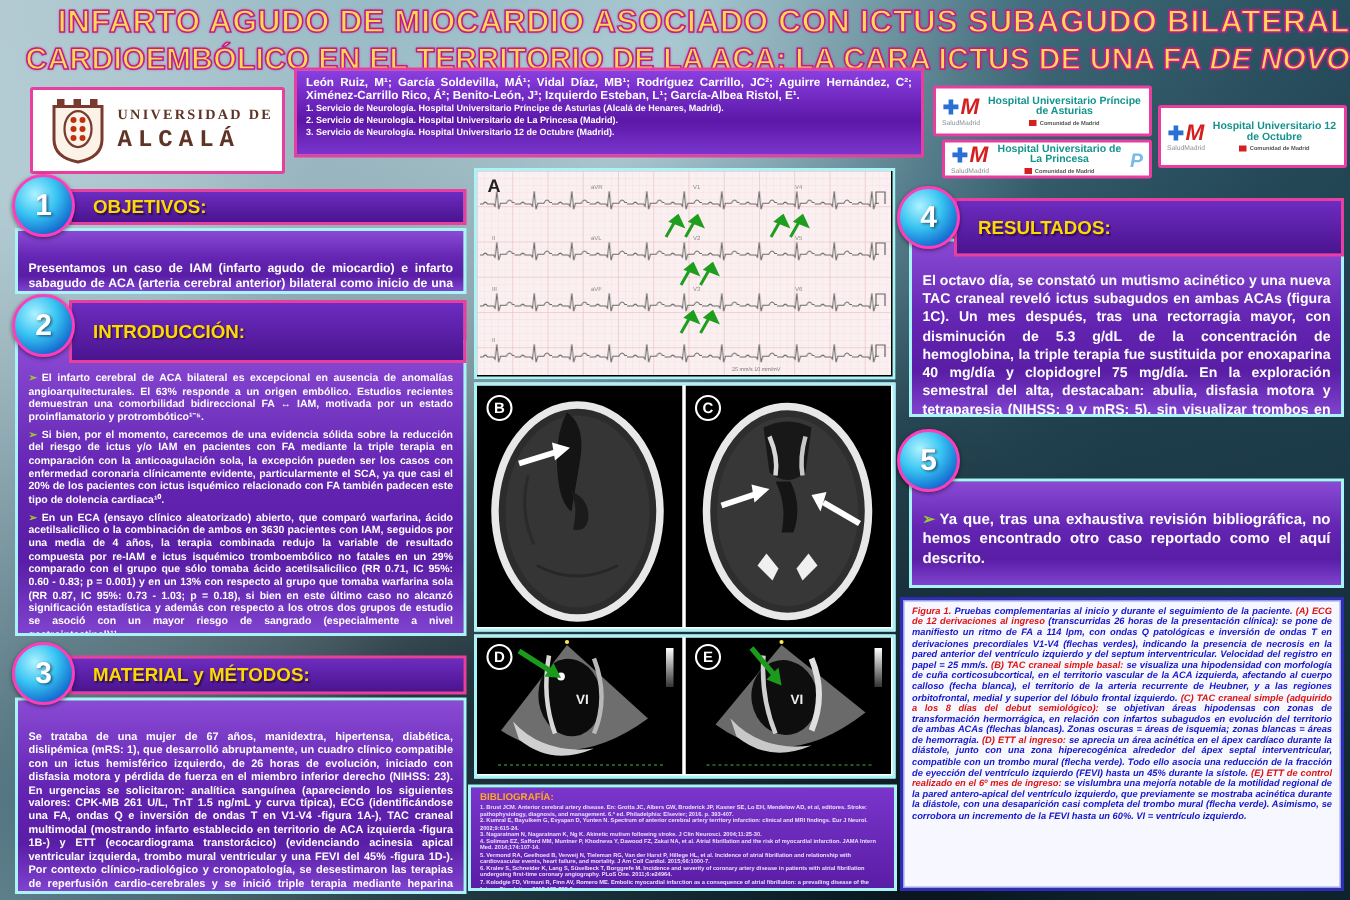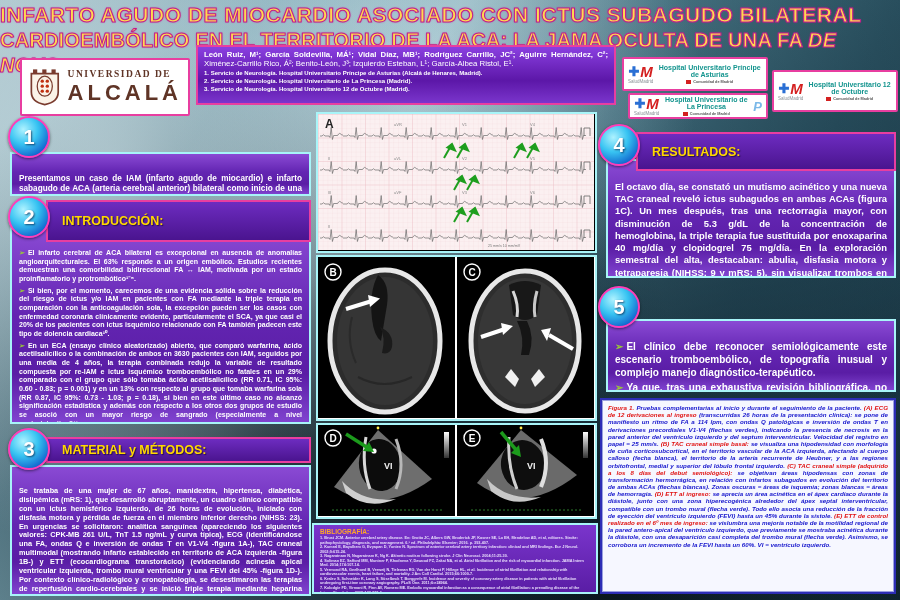--- a/index.html
+++ b/index.html
@@ -9,36 +9,36 @@
     background:
       radial-gradient(circle at 12% 28%, rgba(225,238,242,.55), transparent 42%),
       radial-gradient(circle at 48% 12%, rgba(205,228,236,.5), transparent 38%),
       radial-gradient(circle at 86% 40%, rgba(25,55,70,.5), transparent 45%),
       radial-gradient(circle at 30% 78%, rgba(8,22,30,.85), transparent 55%),
       radial-gradient(circle at 68% 95%, rgba(4,12,18,.9), transparent 50%),
       linear-gradient(118deg,#a3bec6 0%,#74a0ae 22%,#8db2bc 38%,#4d7b8a 55%,#2b5261 74%,#122b36 100%);
   }
   .abs{position:absolute;}
   
-  .title{left:0;top:2px;width:900px;text-align:left;font-weight:bold;
+  .title{left:0;top:2px;width:900px;text-align:right;font-weight:bold;
     color:#ffd94f;-webkit-text-stroke:1px #c21d8c;text-shadow:0 0 2px #c21d8c;line-height:1.25;}
   .title .t1{font-size:21px;letter-spacing:.5px;}
   .title .t2{font-size:20px;letter-spacing:.2px;}
   .title .it{font-style:italic;}
   
   .box-pink{background:#fff;border:2px solid #e83ea0;border-radius:2px;justify-content:flex-end;}
   .uah{left:20px;top:58px;width:170px;height:58px;display:flex;align-items:center;gap:6px;padding:0 6px;box-sizing:border-box;}
   .uah-txt{color:#5f3426;line-height:1;}
   .uah-l1{font-size:9.5px;font-weight:bold;letter-spacing:1.5px;font-family:"Liberation Serif",serif;}
-  .uah-l2{font-size:22px;font-weight:bold;letter-spacing:4px;font-family:Liberation Sans, sans-serif;margin-top:3px;}
+  .uah-l2{font-size:16px;font-weight:bold;letter-spacing:4px;font-family:Liberation Mono, monospace;margin-top:3px;}
   .authors{left:196px;top:45px;width:420px;height:60px;box-sizing:border-box;
     background:linear-gradient(180deg,#8a3fe0,#5c17a8 60%,#7a35cc);
     border:2px solid #e83ea0;color:#fff;padding:3px 6px;}
   .authors .a1{font-size:7.8px;font-weight:bold;text-align:justify;text-align-last:justify;}
-  .authors .a2{font-size:7.8px;font-weight:normal;}
+  .authors .a2{font-size:7.8px;font-weight:bold;}
   .authors .aff{font-size:6px;font-weight:bold;margin-top:2px;line-height:1.3;white-space:pre-line;}
   .hosp{display:flex;align-items:center;gap:4px;padding:2px 4px;box-sizing:border-box;}
   .sm-brand{display:flex;flex-direction:column;align-items:center;line-height:1;flex:0 0 auto;}
   .sm-top{display:flex;align-items:center;}
   .sm-cross{color:#2a6fd4;font-size:13px;font-weight:bold;}
   .sm-m{color:#d42020;font-size:15px;font-weight:bold;font-style:italic;margin-left:1px;}
   .sm-name{font-size:4.5px;color:#8a9096;margin-top:1px;}
   .h-right{flex:1;display:flex;flex-direction:column;align-items:center;line-height:1.1;}
   .h-name{color:#13948e;font-weight:bold;font-size:7px;text-align:center;}
   .h-cam{display:flex;align-items:center;gap:2px;margin-top:1px;}
@@ -78,21 +78,21 @@
   .c-red{color:#e01313;}
   .pre{white-space:pre-line;}
 </style>
 </head>
 <body>
 
 <div id="poster">
 
   <div class="abs title">
     <div class="t1">INFARTO AGUDO DE MIOCARDIO ASOCIADO CON ICTUS SUBAGUDO BILATERAL</div>
-    <div class="t2"><span>CARDIOEMBÓLICO EN EL TERRITORIO DE LA ACA: LA JAMA OCULTA DE UNA FA </span><span class="it">DE NOVO</span></div>
+    <div class="t2"><span>CARDIOEMBÓLICO EN EL TERRITORIO DE LA ACA: LA CARA ICTUS DE UNA FA </span><span class="it">DE NOVO</span></div>
   </div>
 
   <div class="abs box-pink uah">
     <svg width="40" height="46" viewBox="0 0 40 46">
       <rect x="6" y="2" width="5" height="5" fill="#7a3b2e"></rect>
         <rect x="17" y="2" width="5" height="5" fill="#7a3b2e"></rect>
         <rect x="28" y="2" width="5" height="5" fill="#7a3b2e"></rect>
       <path d="M4 7 h32 v22 q0 12 -16 15 q-16 -3 -16 -15 z" fill="#fbf3e8" stroke="#7a3b2e" stroke-width="2"></path>
       <ellipse cx="20" cy="22" rx="9" ry="12" fill="none" stroke="#7a3b2e" stroke-width="1.5"></ellipse>
       <circle cx="17" cy="16" r="2" fill="#c03010"></circle>
@@ -160,20 +160,21 @@
     <div class="h-right">
       <span class="h-name">Hospital Universitario 12 de Octubre</span>
       <span class="h-cam">
           <span class="h-flag"></span>
           <span class="h-cam-t">Comunidad de Madrid</span>
         </span>
     </div>
   </div>
 
   <div class="abs badge" style="left:8px;top:116px;">1</div>
+  <div class="abs sec-head" style="left:46px;top:126px;width:265px;height:24px;">OBJETIVOS:</div>
   <div class="abs sec-body" style="left:10px;top:152px;width:301px;height:42px;font-size:8.2px;line-height:1.25;">Presentamos un caso de IAM (infarto agudo de miocardio) e infarto sabagudo de ACA (arteria cerebral anterior) bilateral como inicio de una FA (fibrilación auricular).</div>
 
   <div class="abs badge" style="left:8px;top:196px;">2</div>
   <div class="abs sec-head" style="left:46px;top:200px;width:265px;height:42px;">INTRODUCCIÓN:</div>
   <div class="abs sec-body" style="left:10px;top:227px;width:301px;height:197px;font-size:7px;line-height:1.24;">
     <div class="bullet"><span class="arr">➢</span><span>El infarto cerebral de ACA bilateral es excepcional en ausencia de anomalías angioarquitecturales. El 63% responde a un origen embólico. Estudios recientes demuestran una comorbilidad bidireccional FA ↔ IAM, motivada por un estado proinflamatorio y protrombótico¹⁻⁵.</span></div>
     <div class="bullet"><span class="arr">➢</span><span>Si bien, por el momento, carecemos de una evidencia sólida sobre la reducción del riesgo de ictus y/o IAM en pacientes con FA mediante la triple terapia en comparación con la anticoagulación sola, la excepción pueden ser los casos con enfermedad coronaria clínicamente evidente, particularmente el SCA, ya que casi el 20% de los pacientes con ictus isquémico relacionado con FA también padecen este tipo de dolencia cardiaca¹⁰.</span></div>
     <div class="bullet"><span class="arr">➢</span><span>En un ECA (ensayo clínico aleatorizado) abierto, que comparó warfarina, ácido acetilsalicílico o la combinación de ambos en 3630 pacientes con IAM, seguidos por una media de 4 años, la terapia combinada redujo la variable de resultado compuesta por re-IAM e ictus isquémico tromboembólico no fatales en un 29% comparado con el grupo que sólo tomaba ácido acetilsalicílico (RR 0.71, IC 95%: 0.60 - 0.83; p = 0.001) y en un 13% con respecto al grupo que tomaba warfarina sola (RR 0.87, IC 95%: 0.73 - 1.03; p = 0.18), si bien en este último caso no alcanzó significación estadística y además con respecto a los otros dos grupos de estudio se asoció con un mayor riesgo de sangrado (especialmente a nivel gastrointestinal)¹¹.</span></div>
     <div class="bullet"><span class="arr">➢</span><span>Las recomendaciones de consenso de la Sociedad Europea de Cardiología, sobre manejo de pacientes con FA y SCA (síndrome coronario agudo), con alto riesgo hemorrágico (HAS-BLED ≥ 3) y tromboembólico (CHA₂DS₂-VASc ≥ 2), son administrar la triple terapia durante 4 semanas, seguida de doble terapia con anticoagulación oral (AO) y clopidogrel 75 mg/día (ó ácido acetilsalicílico 100 mg/día) hasta el 12º mes, y posteriormente AO de forma indefinida¹²,¹³.</span></div>
   </div>
@@ -347,19 +348,18 @@
 12. Lip GYH, Collet JP, Haude M, Huber K. Management of antithrombotic therapy in atrial fibrillation patients presenting with acute coronary syndrome and/or undergoing percutaneous coronary intervention: a joint consensus document. Eur Heart J. 2014;35:3155-79.
 13. Heidbuchel H, Verhamme P, Alings M, Antz M, Diener HC, Hacke W, et al. Updated European Heart Rhythm Association practical guide on the use of non-vitamin K antagonist anticoagulants in patients with non-valvular atrial fibrillation. Europace. 2015;17:1467-507.</div>
   </div>
 
   <div class="abs badge" style="left:598px;top:124px;">4</div>
   <div class="abs sec-head" style="left:636px;top:132px;width:260px;height:39px;">RESULTADOS:</div>
   <div class="abs sec-body" style="left:606px;top:159px;width:290px;height:119px;font-size:9.4px;line-height:1.3;">El octavo día, se constató un mutismo acinético y una nueva TAC craneal reveló ictus subagudos en ambas ACAs (figura 1C). Un mes después, tras una rectorragia mayor, con disminución de 5.3 g/dL de la concentración de hemoglobina, la triple terapia fue sustituida por enoxaparina 40 mg/día y clopidogrel 75 mg/día. En la exploración semestral del alta, destacaban: abulia, disfasia motora y tetraparesia (NIHSS: 9 y mRS: 5), sin visualizar trombos en el ETT de control (figura 1E).</div>
 
   <div class="abs badge" style="left:598px;top:286px;">5</div>
   <div class="abs sec-body" style="left:606px;top:319px;width:290px;height:73px;font-size:10px;line-height:1.28;">
-    <div class="bullet"><span class="arr">➢</span><span>El clínico debe reconocer semiológicamente este escenario tromboembólico, de topografía inusual y complejo manejo diagnóstico-terapéutico.</span></div>
     <div class="bullet"><span class="arr">➢</span><span>Ya que, tras una exhaustiva revisión bibliográfica, no hemos encontrado otro caso reportado como el aquí descrito.</span></div>
   </div>
 
   <div class="abs caption" style="left:600px;top:398px;width:296px;height:196px;"><span class="c-red">Figura 1. </span><span class="c-blue">Pruebas complementarias al inicio y durante el seguimiento de la paciente. </span><span class="c-red">(A) ECG de 12 derivaciones al ingreso </span><span class="c-blue">(transcurridas 26 horas de la presentación clínica): se pone de manifiesto un ritmo de FA a 114 lpm, con ondas Q patológicas e inversión de ondas T en derivaciones precordiales V1-V4 (flechas verdes), indicando la presencia de necrosis en la pared anterior del ventrículo izquierdo y del septum interventricular. Velocidad del registro en papel = 25 mm/s. </span><span class="c-red">(B) TAC craneal simple basal: </span><span class="c-blue">se visualiza una hipodensidad con morfología de cuña corticosubcortical, en el territorio vascular de la ACA izquierda, afectando al cuerpo calloso (fecha blanca), el territorio de la arteria recurrente de Heubner, y a las regiones orbitofrontal, medial y superior del lóbulo frontal izquierdo. </span><span class="c-red">(C) TAC craneal simple (adquirido a los 8 días del debut semiológico): </span><span class="c-blue">se objetivan áreas hipodensas con zonas de transformación hermorrágica, en relación con infartos subagudos en evolución del territorio de ambas ACAs (flechas blancas). Zonas oscuras = áreas de isquemia; zonas blancas = áreas de hemorragia. </span><span class="c-red">(D) ETT al ingreso: </span><span class="c-blue">se aprecia un área acinética en el ápex cardíaco durante la diástole, junto con una zona hiperecogénica alrededor del ápex septal interventricular, compatible con un trombo mural (flecha verde). Todo ello asocia una reducción de la fracción de eyección del ventrículo izquierdo (FEVI) hasta un 45% durante la sístole. </span><span class="c-red">(E) ETT de control realizado en el 6º mes de ingreso: </span><span class="c-blue">se vislumbra una mejoría notable de la motilidad regional de la pared antero-apical del ventrículo izquierdo, que previamente se mostraba acinética durante la diástole, con una desaparición casi completa del trombo mural (flecha verde). Asimismo, se corrobora un incremento de la FEVI hasta un 60%. VI = ventrículo izquierdo.</span></div>
 
 </div>
 
 </body></html>

